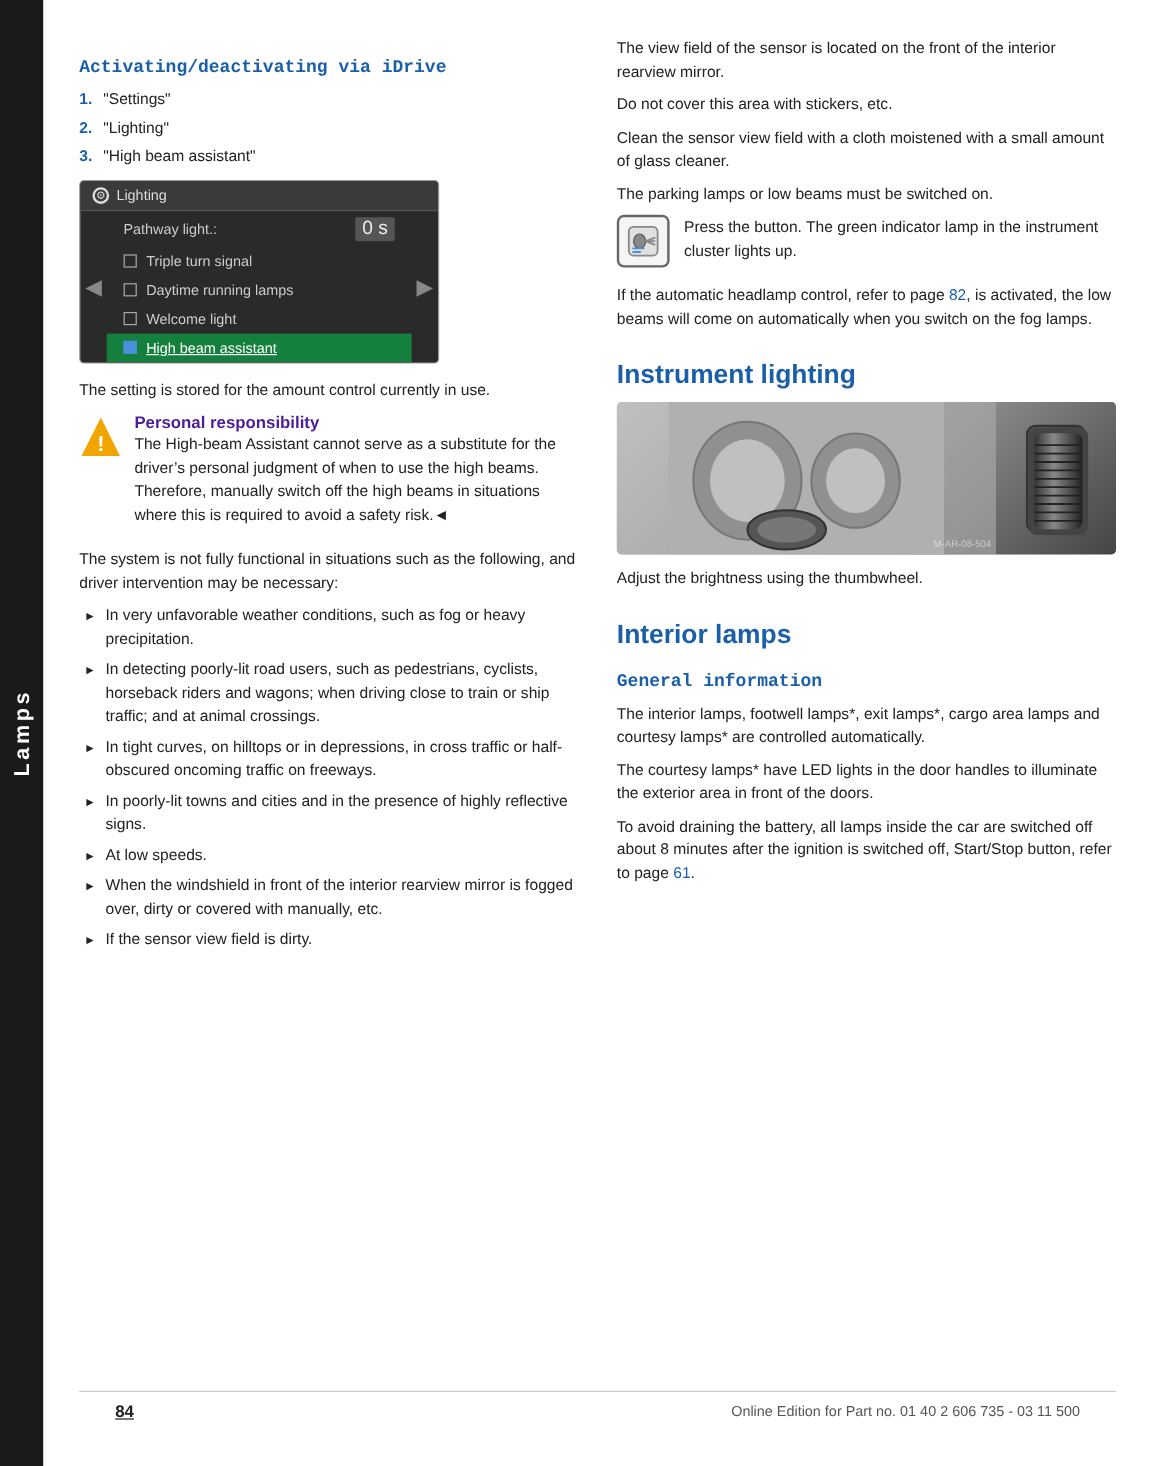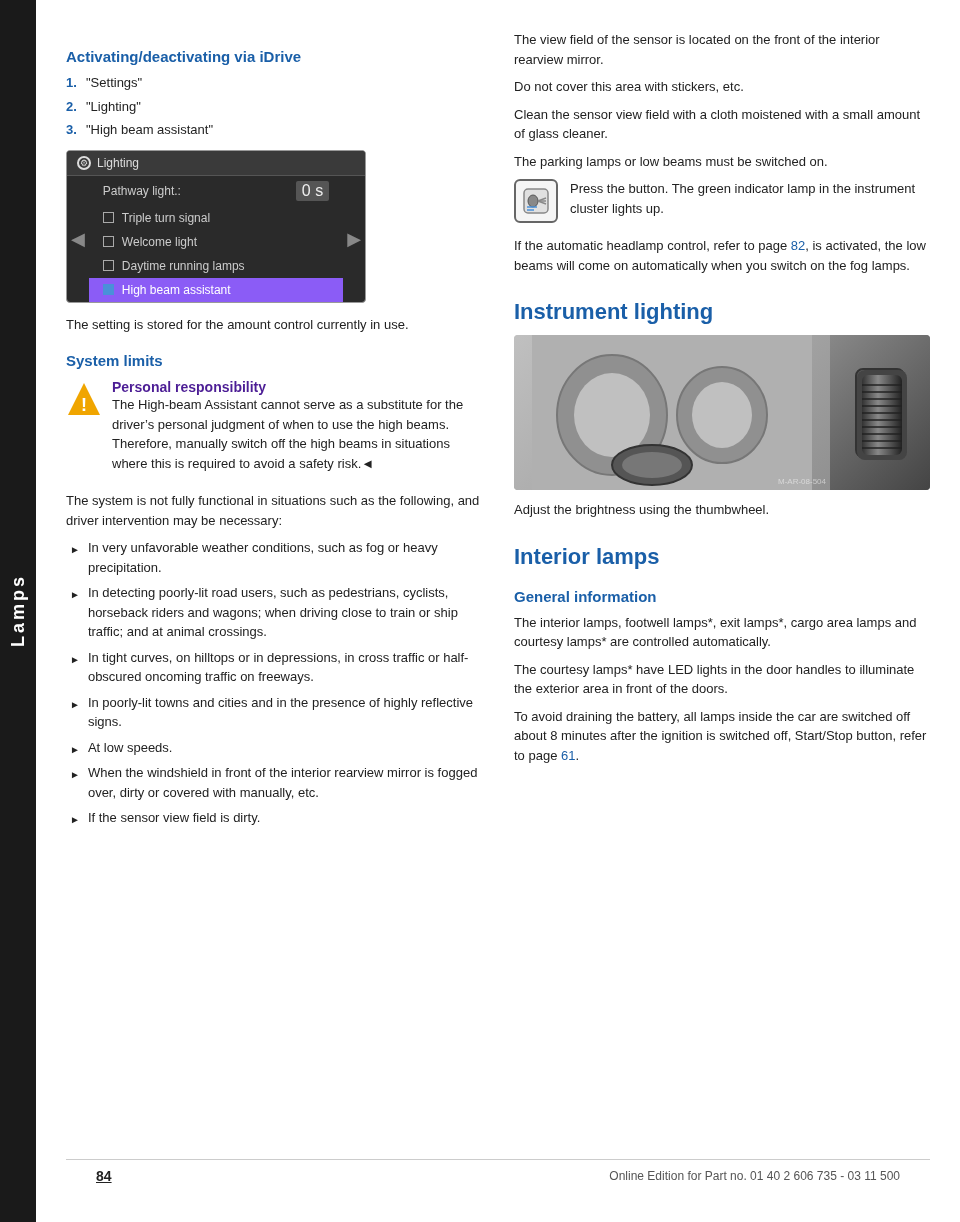--- a/index.html
+++ b/index.html
@@ -63,20 +63,21 @@
       min-width: 0;
     }
 
     
     .section-heading {
       color: #1a5fa8;
       font-size: 15px;
       font-weight: bold;
       margin-bottom: 8px;
       margin-top: 18px;
+      font-family: Liberation Mono, monospace;
     }
 
     .section-heading-large {
       color: #1a5fa8;
       font-size: 22px;
       font-weight: bold;
       margin-bottom: 10px;
       margin-top: 24px;
     }
 
@@ -144,22 +145,23 @@
     }
     .idrive-item {
       padding: 5px 14px;
       color: #ccc;
       font-size: 12px;
       display: flex;
       align-items: center;
       gap: 8px;
     }
     .idrive-item.highlighted {
-      background: #8b5cf6;
+      background: #15803d;
       color: #fff;
+      text-decoration: underline;
     }
     .idrive-item .checkbox {
       width: 11px;
       height: 11px;
       border: 1px solid #aaa;
       display: inline-block;
       flex-shrink: 0;
     }
     .idrive-item .checkbox.checked {
       background: #4a90d9;
@@ -249,21 +251,21 @@
       display: flex;
       align-items: center;
       justify-content: center;
       flex-shrink: 0;
       background: #f5f5f5;
     }
 
     
     .instrument-img {
       width: 100%;
-      height: 155px;
+      height: 127px;
       background: linear-gradient(135deg, #c8c8c8 0%, #a0a0a0 30%, #888 60%, #707070 100%);
       border-radius: 4px;
       margin-bottom: 10px;
       position: relative;
       overflow: hidden;
       display: flex;
       align-items: center;
       justify-content: flex-end;
     }
     .instrument-img-inner {
@@ -370,40 +372,39 @@
                 <span class="pathway-value" style="margin-left:auto;background:#555;padding:1px 6px;border-radius:2px;font-size:16px;color:#eee;">0 s</span>
               </div>
 
               <div class="idrive-item">
                 <span class="checkbox"></span>
                 <span>Triple turn signal</span>
               </div>
 
               <div class="idrive-item">
                 <span class="checkbox"></span>
-                <span>Welcome light</span>
+                <span>Daytime running lamps</span>
               </div>
 
               <div class="idrive-item">
                 <span class="checkbox"></span>
-                <span>Daytime running lamps</span>
+                <span>Welcome light</span>
               </div>
 
               <div class="idrive-item highlighted">
                 <span class="checkbox checked"></span>
                 <span>High beam assistant</span>
               </div>
             </div>
             <div class="idrive-right-arrow">▶</div>
           </div>
         </div>
 
         <p>The setting is stored for the amount control currently in use.</p>
 
-        <div class="section-heading">System limits</div>
 
         <div class="warning-box">
           <div class="warning-triangle-wrap">
             <svg viewBox="0 0 36 36" xmlns="http://www.w3.org/2000/svg">
               <polygon points="18,2 34,34 2,34" fill="#f0a500"></polygon>
               <text x="18" y="30" text-anchor="middle" font-size="18" font-weight="bold" fill="white">!</text>
             </svg>
           </div>
           <div>
             <span class="bold-title">Personal responsibility</span>

